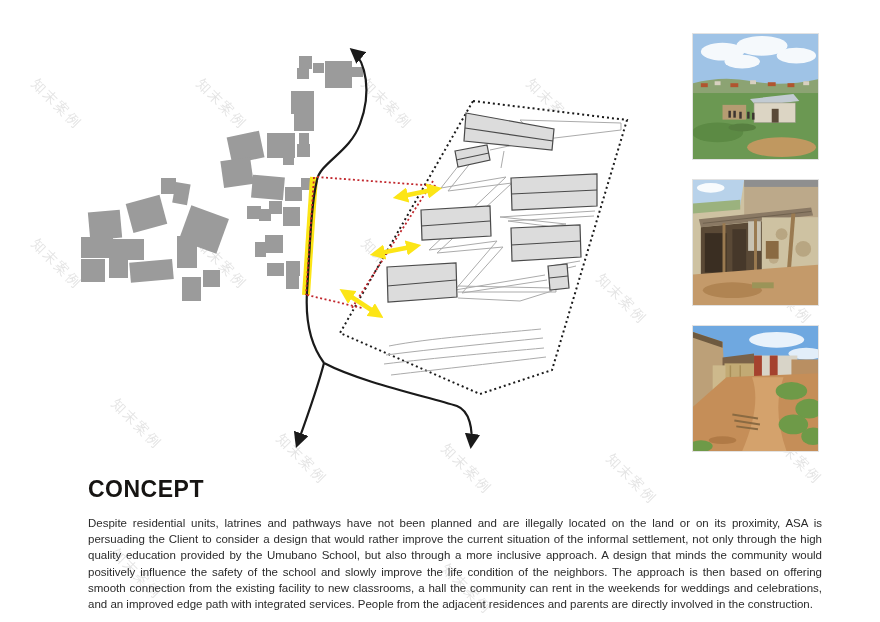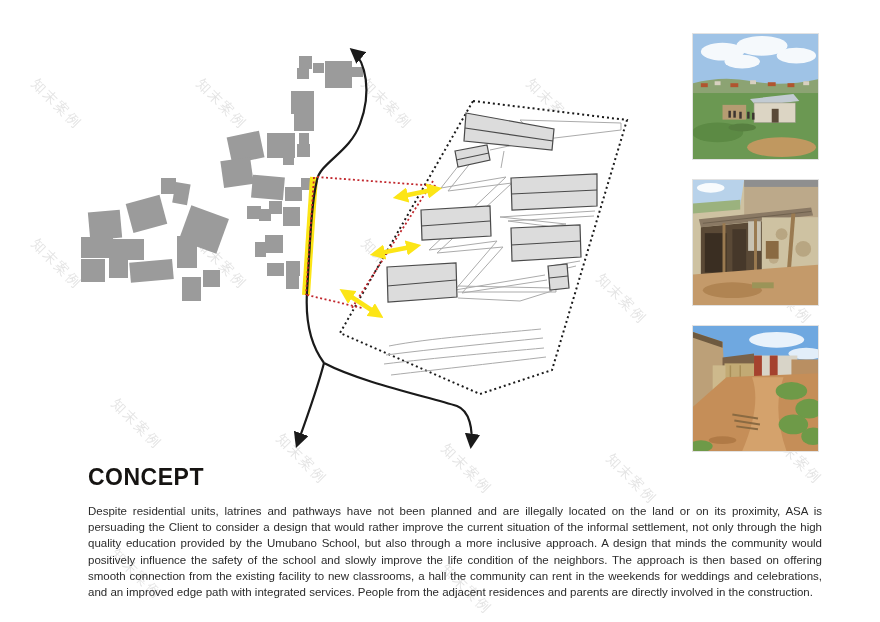--- a/index.html
+++ b/index.html
@@ -6,21 +6,21 @@
   body{font-family:"Liberation Sans", sans-serif;}
   .page{position:relative;width:880px;height:622px;background:#fff;overflow:hidden;}
   .watermark{position:absolute;color:rgba(185,185,185,.38);font-size:14px;letter-spacing:2px;
     transform:rotate(45deg);transform-origin:left top;white-space:nowrap;pointer-events:none;user-select:none;}
   .diagram{position:absolute;left:0;top:0;}
   .photo{position:absolute;width:127px;height:127px;margin:0;border:1px solid #e2e2e2;box-sizing:border-box;overflow:hidden;background:#eee;}
   .photo svg{display:block;}
   .photo1{left:692px;top:33px;}
   .photo2{left:692px;top:179px;}
   .photo3{left:692px;top:325px;}
-  .textblock{position:absolute;left:88px;top:464px;width:734px;}
+  .textblock{position:absolute;left:88px;top:476px;width:734px;}
   .textblock h1{margin:0 0 13px 0;font-size:23px;line-height:26px;font-weight:900;letter-spacing:.5px;color:#161412;}
   .textblock p{margin:0;font-size:11.5px;line-height:16.2px;text-align:justify;color:#2b2b2b;}
 </style>
 </head>
 <body>
 
 <div class="page">
 
   <span class="watermark" style="left:40px;top:75px">知末案例</span>
   <span class="watermark" style="left:205px;top:75px">知末案例</span>

